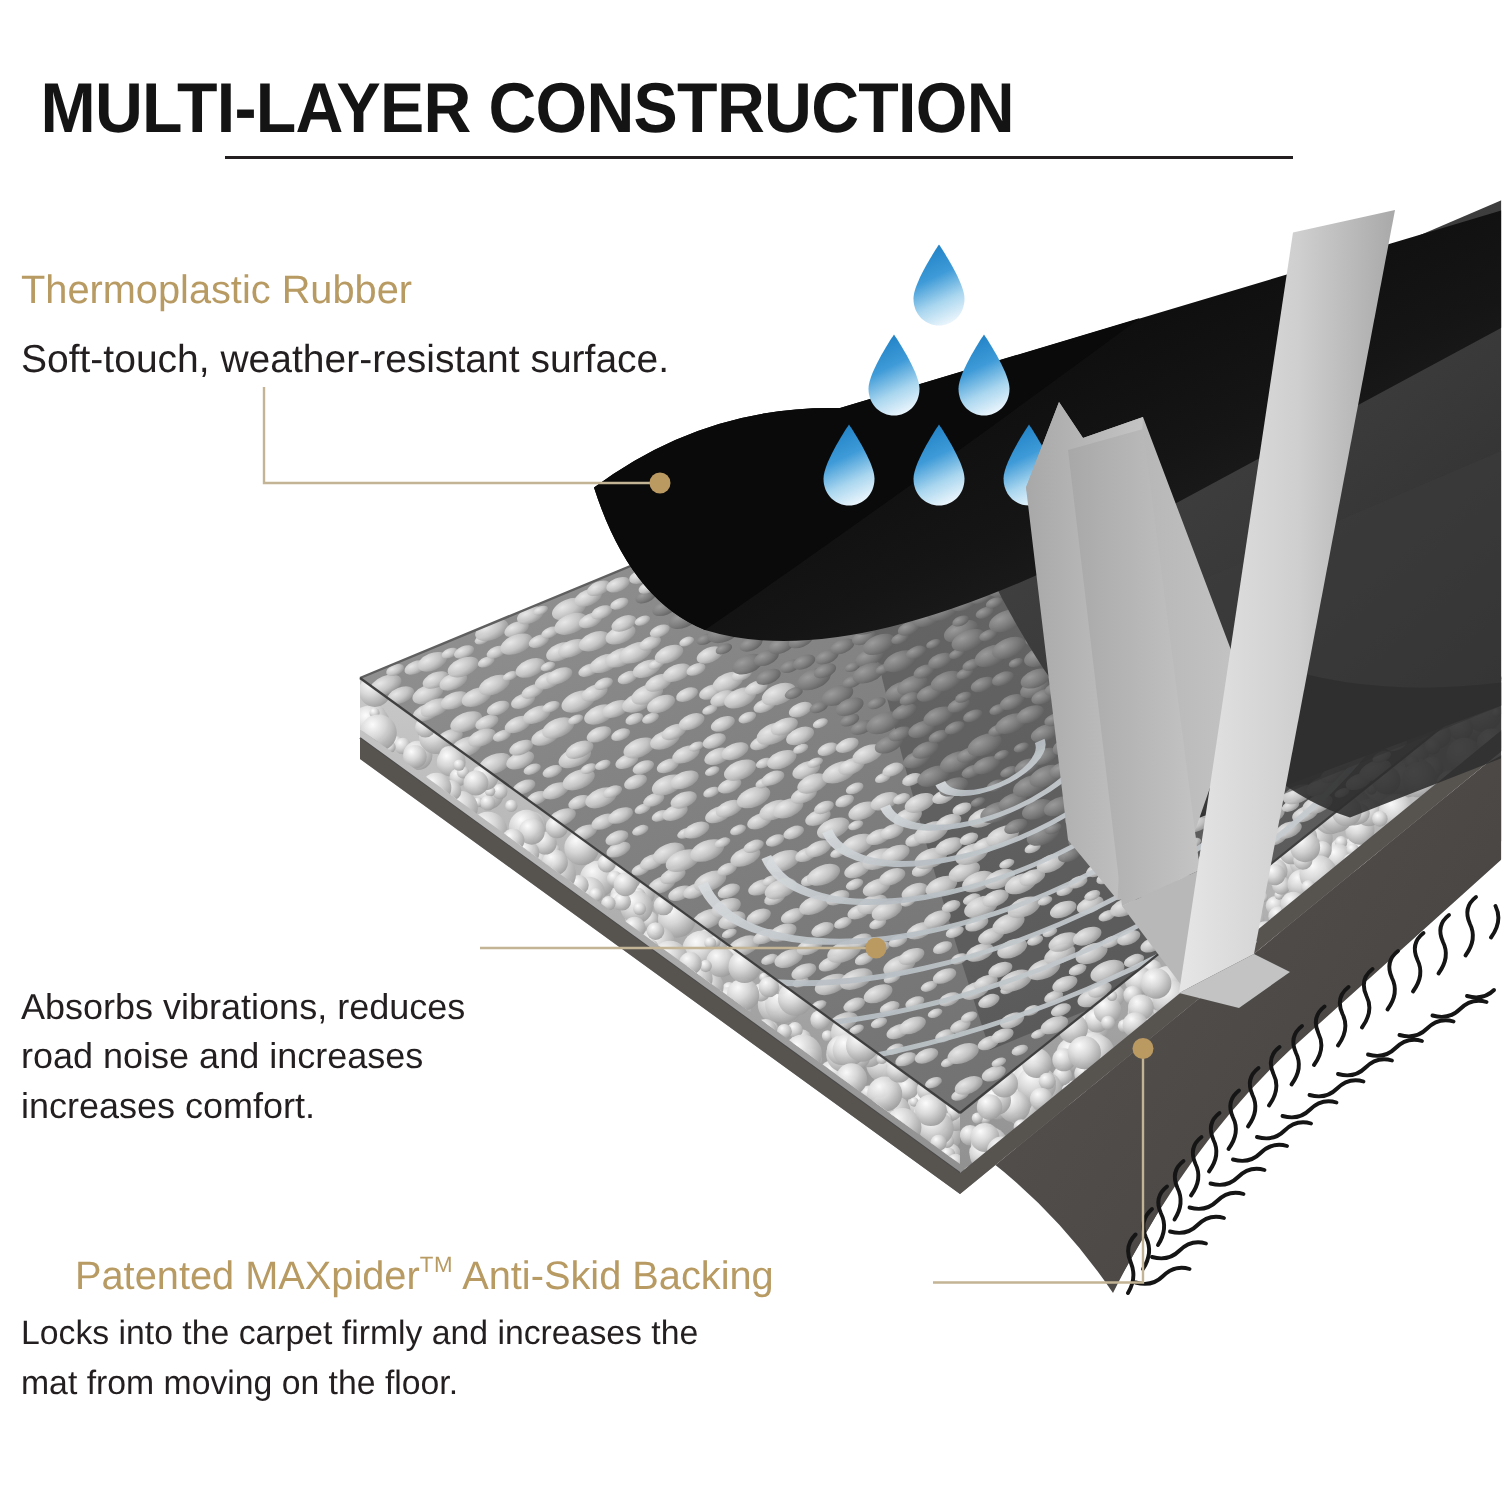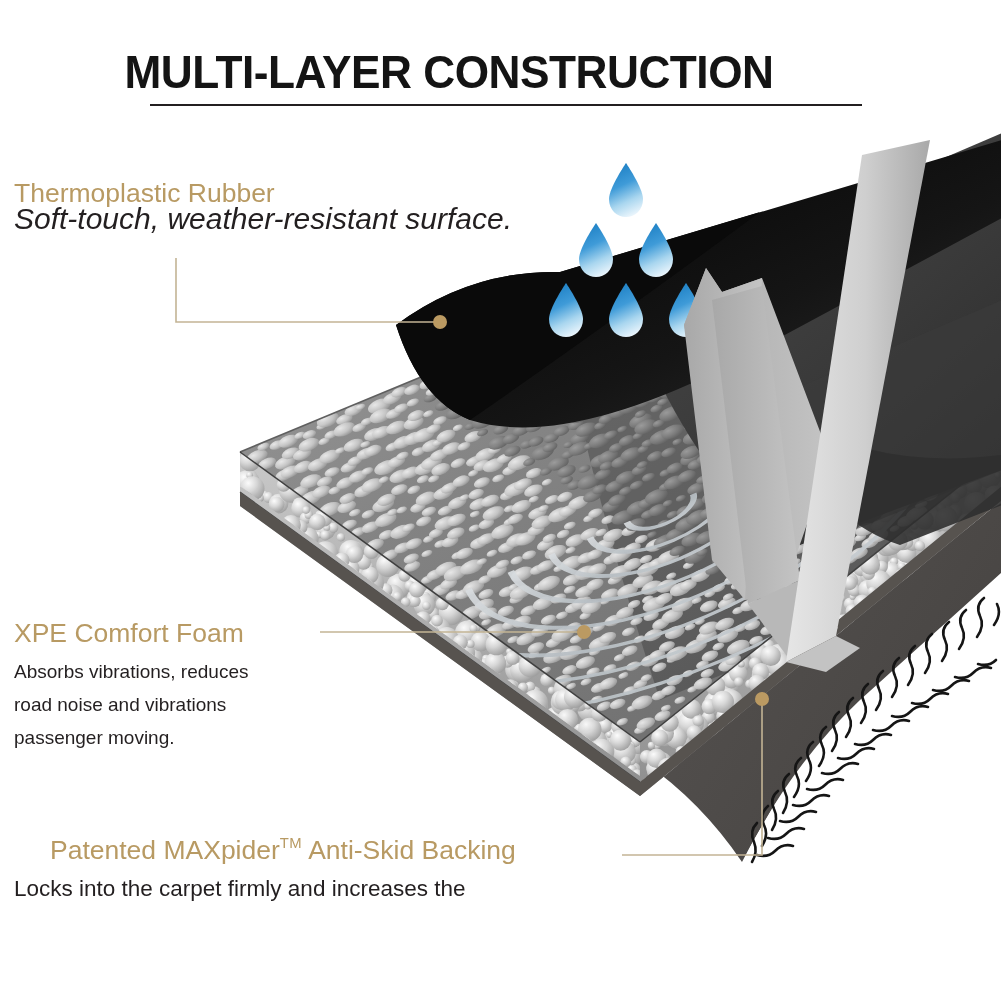--- a/index.html
+++ b/index.html
@@ -17,21 +17,20 @@
     background: #ffffff;
     overflow: hidden;
   }
 
   
   #title-block {
     position: absolute;
     left: 0;
     top: 48px;
     width: 898px;
-    text-align: center;
   }
   #page-title {
     font-family: "Liberation Sans", sans-serif;
     font-weight: bold;
     font-size: 47px;
     letter-spacing: -0.5px;
     color: #141414;
     line-height: 1.0;
     transform: scaleX(0.94);
     transform-origin: center;
@@ -55,24 +54,24 @@
   }
   .callout-body {
     position: absolute;
     font-family: "Liberation Sans", sans-serif;
     font-weight: normal;
     color: #231f20;
   }
   .callout-body div { white-space: nowrap; }
 
   #tpr-title  { left: 14px; top: 178px; font-size: 26.5px; }
-  #tpr-body   { left: 14px; top: 204px; font-size: 30px; line-height: 30px; font-style: italic; }
+  #tpr-body   { left: 14px; top: 224px; font-size: 26px; line-height: 30px; }
 
   #xpe-title  { left: 14px; top: 618px; font-size: 26.5px; }
-  #xpe-body   { left: 14px; top: 655px; font-size: 19px; line-height: 33px; }
+  #xpe-body   { left: 14px; top: 655px; font-size: 24px; line-height: 33px; }
 
   #msk-title  { left: 14px; top: 835px; font-size: 26.5px; margin-left: 36px; }
   #msk-body   { left: 14px; top: 872px; font-size: 22.5px; line-height: 33px; }
 
   .tm {
     font-size: 0.56em;
     vertical-align: 0.72em;
     letter-spacing: 0.5px;
   }
 
@@ -1552,27 +1551,27 @@
       <circle cx="584" cy="632" r="7" fill="#bb9a62"></circle>
       <circle cx="762" cy="699" r="7" fill="#bb9a62"></circle>
     </g>
   </svg>
 
   <div class="callout-title" id="tpr-title">Thermoplastic Rubber</div>
   <div class="callout-body" id="tpr-body">
     <div>Soft-touch, weather-resistant surface.</div>
   </div>
 
-  <div class="callout-title" id="xpe-title">XPE Comfort Foam</div>
   <div class="callout-body" id="xpe-body">
     <div>Absorbs vibrations, reduces</div>
-    <div>road noise and vibrations</div>
-    <div>passenger moving.</div>
+    <div>road noise and increases</div>
+    <div>increases comfort.</div>
   </div>
 
   <div class="callout-title" id="msk-title">
     <span>Patented MAXpider</span><span class="tm">TM</span><span> Anti-Skid Backing</span>
   </div>
   <div class="callout-body" id="msk-body">
     <div>Locks into the carpet firmly and increases the</div>
+    <div>mat from moving on the floor.</div>
   </div>
 
 </div>
 
 </body></html>

